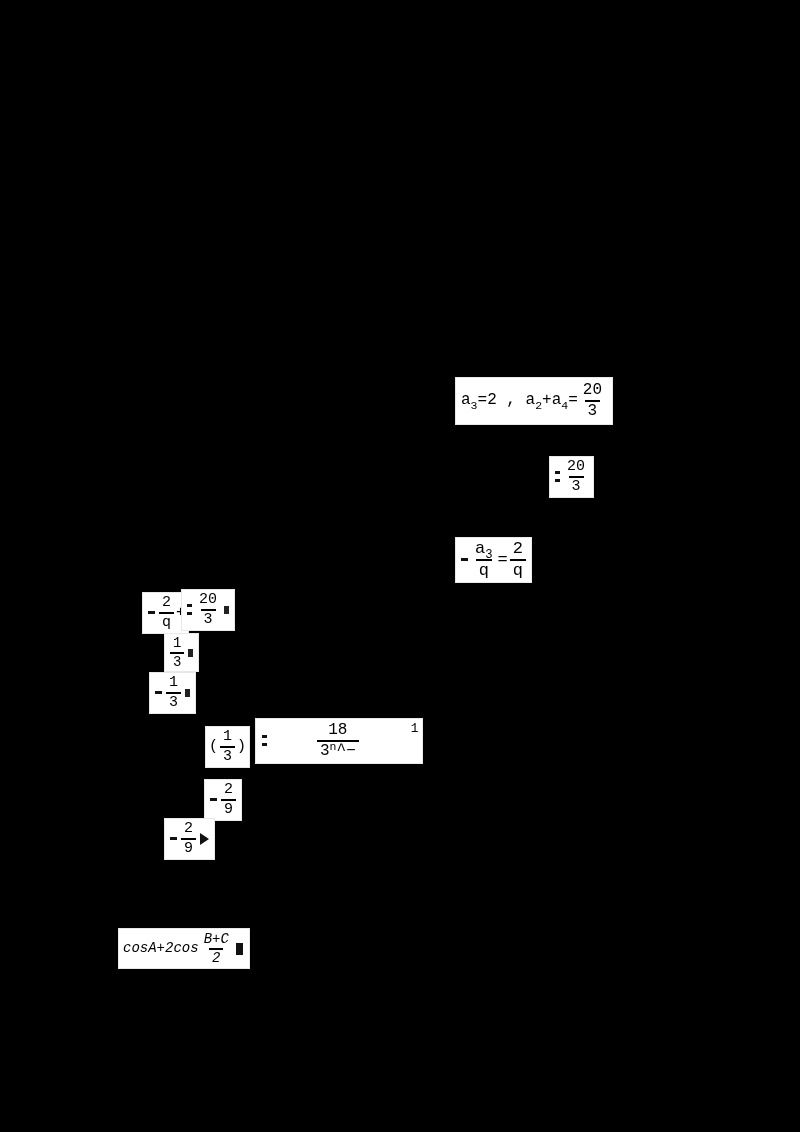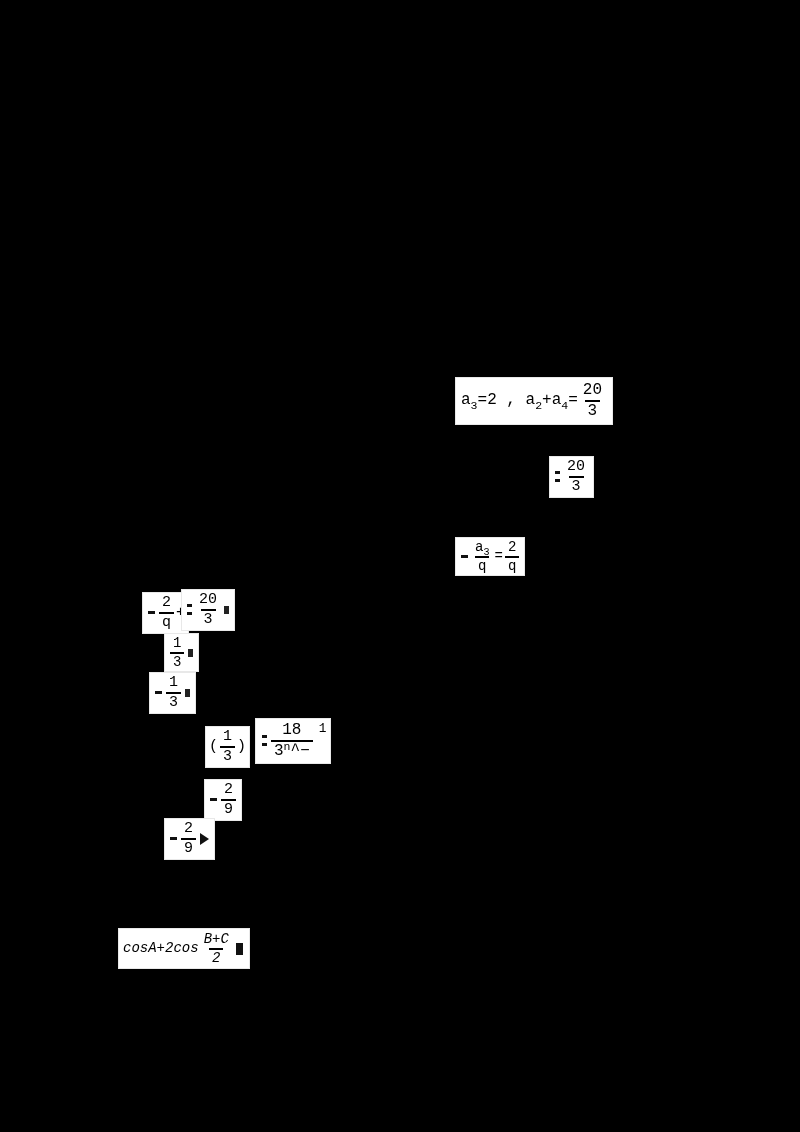--- a/index.html
+++ b/index.html
@@ -30,27 +30,27 @@
   .frac>.den{display:block;border-top:2px solid #000;padding:1px 3px 0;text-align:center;white-space:pre;}
   .frag{display:inline-block;margin:0 2px;flex:none;}
   .frag-dash{width:7px;height:3px;background:#111;}
   .frag-equals{width:5px;height:11px;border-top:3px solid #111;border-bottom:3px solid #111;box-sizing:border-box;}
   .frag-square{width:5px;height:8px;background:#222;}
   .frag-arrow{width:0;height:0;border-left:9px solid #111;border-top:6px solid transparent;border-bottom:6px solid transparent;}
   .frag-block{width:7px;height:12px;background:#111;}
   
   .pos-given  {left:455px;top:377px;font-size:16px;padding:5px 6px;}
   .pos-sum    {left:549px;top:456px;font-size:15px;}
-  .pos-ratio  {left:455px;top:537px;font-size:14px;}
+  .pos-ratio  {left:455px;top:537px;font-size:17px;}
   .pos-2q     {left:142px;top:592px;font-size:15px;}
   .pos-20-3   {left:181px;top:589px;font-size:15px;}
   .pos-third-a{left:164px;top:633px;font-size:14px;}
   .pos-third-b{left:149px;top:672px;font-size:15px;}
   .pos-paren  {left:205px;top:726px;font-size:15px;}
-  .pos-18     {left:255px;top:718px;font-size:16px;padding:4px 5px;}
+  .pos-18     {left:255px;top:718px;font-size:16px;padding:4px 5px;gap:46px;}
   .pos-29a    {left:204px;top:779px;font-size:15px;}
   .pos-29b    {left:164px;top:818px;font-size:15px;}
   .pos-cos    {left:118px;top:928px;font-size:14px;padding:4px 5px;font-style:italic;}
 </style>
 </head>
 <body>
 
 <div class="stage">
   <div class="eq-box pos-given">
       <span class="txt">a</span>

